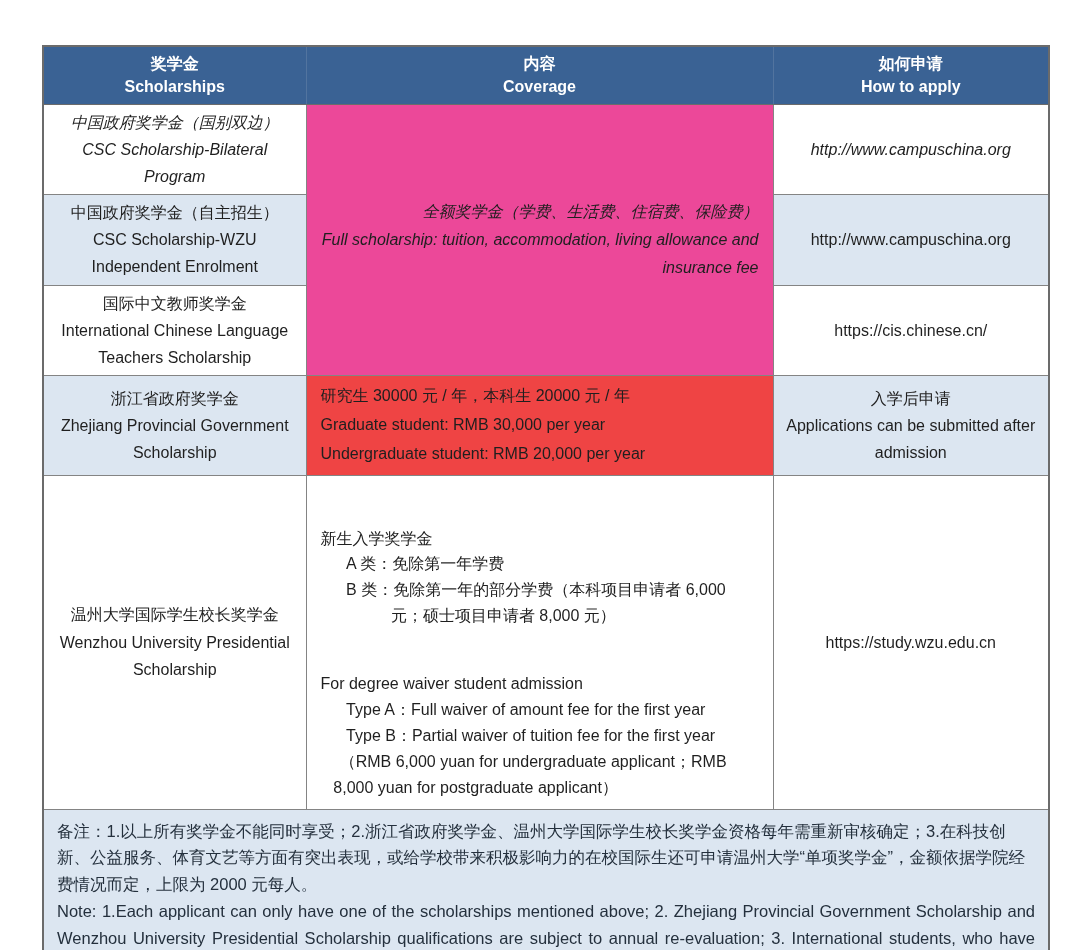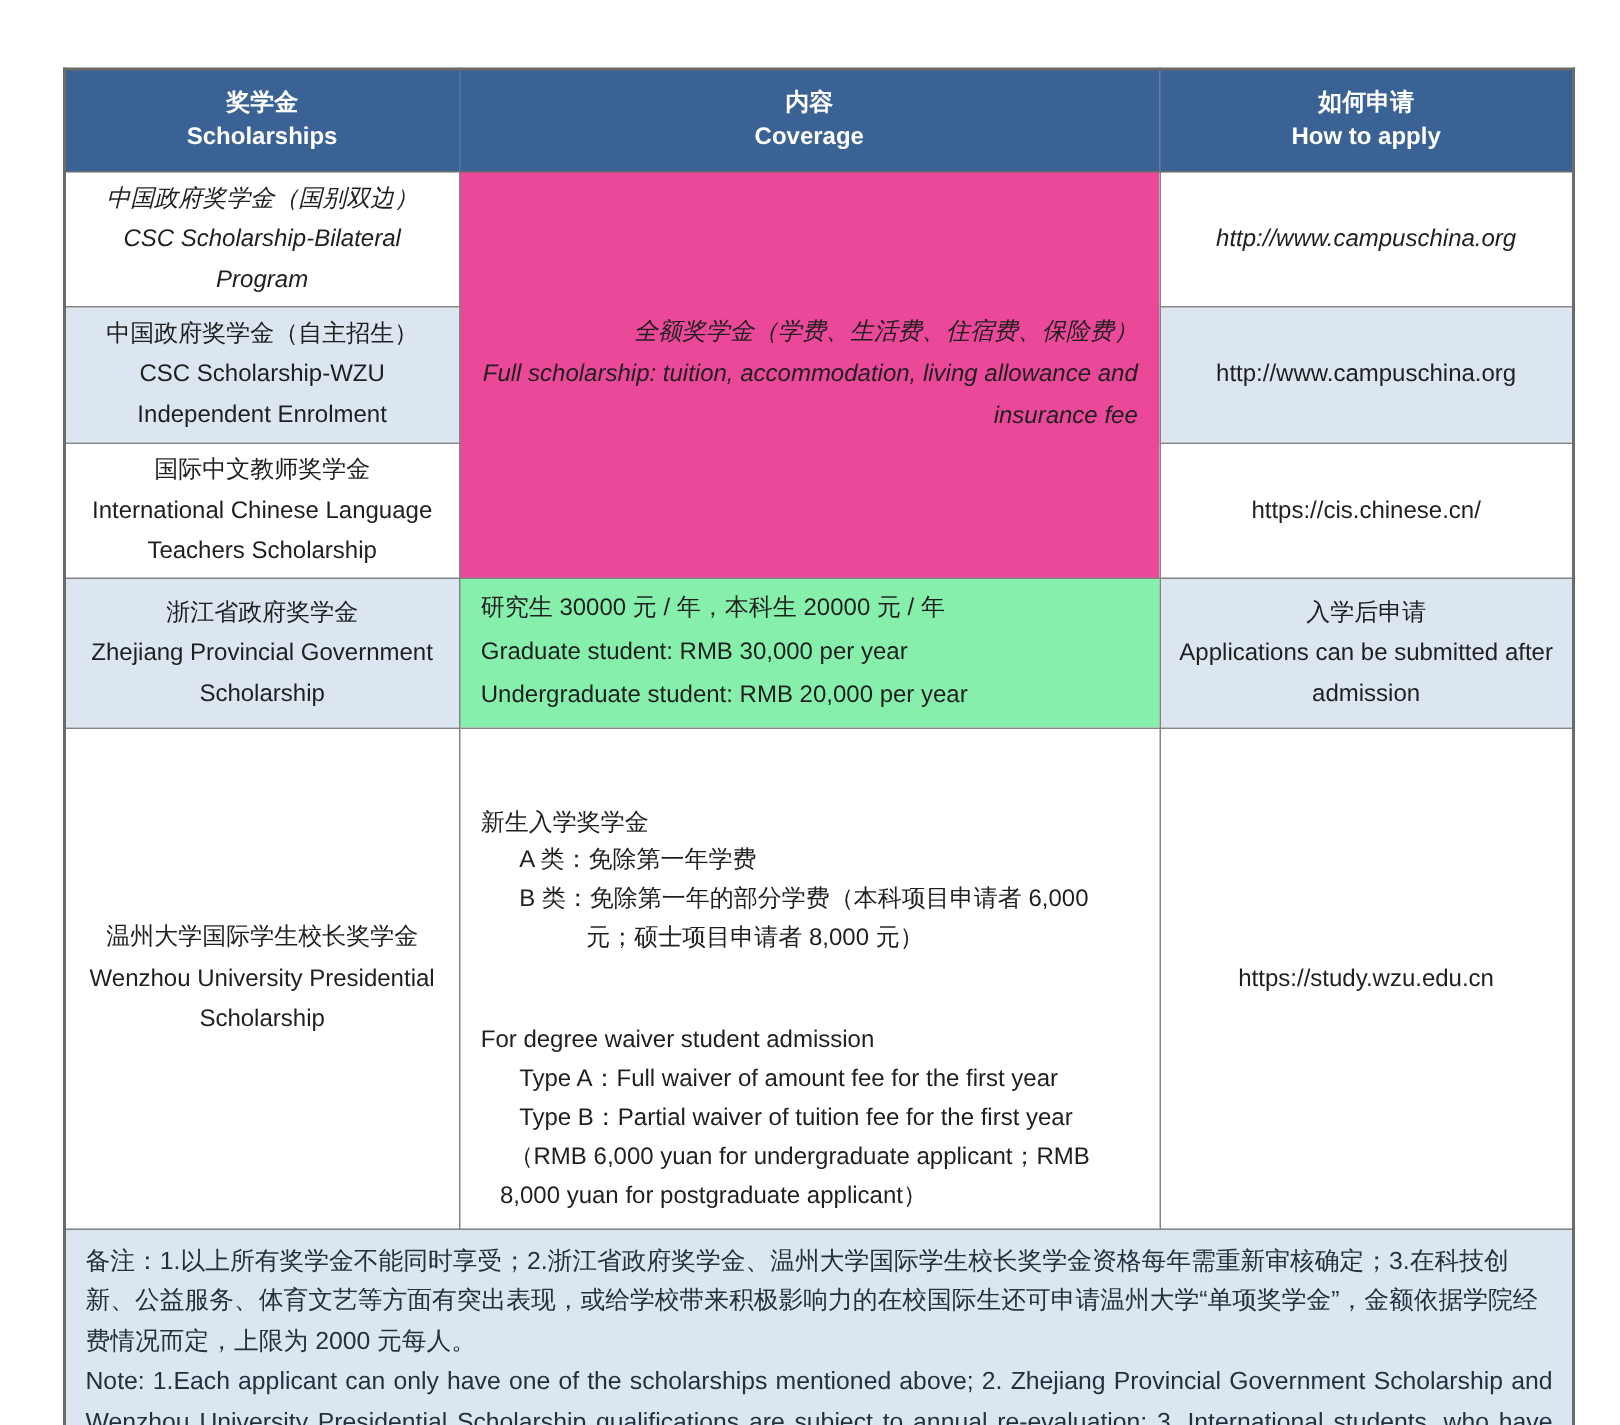--- a/index.html
+++ b/index.html
@@ -24,21 +24,21 @@
   col.c2 { width: 467px; }
   col.c3 { width: 276px; }
 
   th, td {
     border: 1px solid #848484;
     vertical-align: middle;
     font-size: 16px;
   }
 
   
-  tr.head-row { height: 68px; }
+  tr.head-row { height: 58px; }
   tr.head-row th {
     background: #3a6294;
     color: #ffffff;
     font-weight: bold;
     text-align: center;
     border: 1px solid #52749f;
     border-bottom: 1px solid #6b6b6b;
     line-height: 1.45;
   }
   .h-zh, .h-en { display: block; }
@@ -58,21 +58,21 @@
   td.cell-white { background: #ffffff; }
   td.cell-alt   { background: #dce6f1; }
 
   td.cov-cell {
     background: #ec4899;
     text-align: right;
     padding: 22px 14px;
     line-height: 1.75;
   }
   td.cov-zhejiang {
-    background: #86efac;
+    background: #ef4444;
     text-align: left;
     padding: 6px 14px;
     line-height: 1.8;
   }
   td.cov-wzu {
     background: #ffffff;
     text-align: left;
     padding: 8px 14px;
     line-height: 1.62;
     vertical-align: middle;

